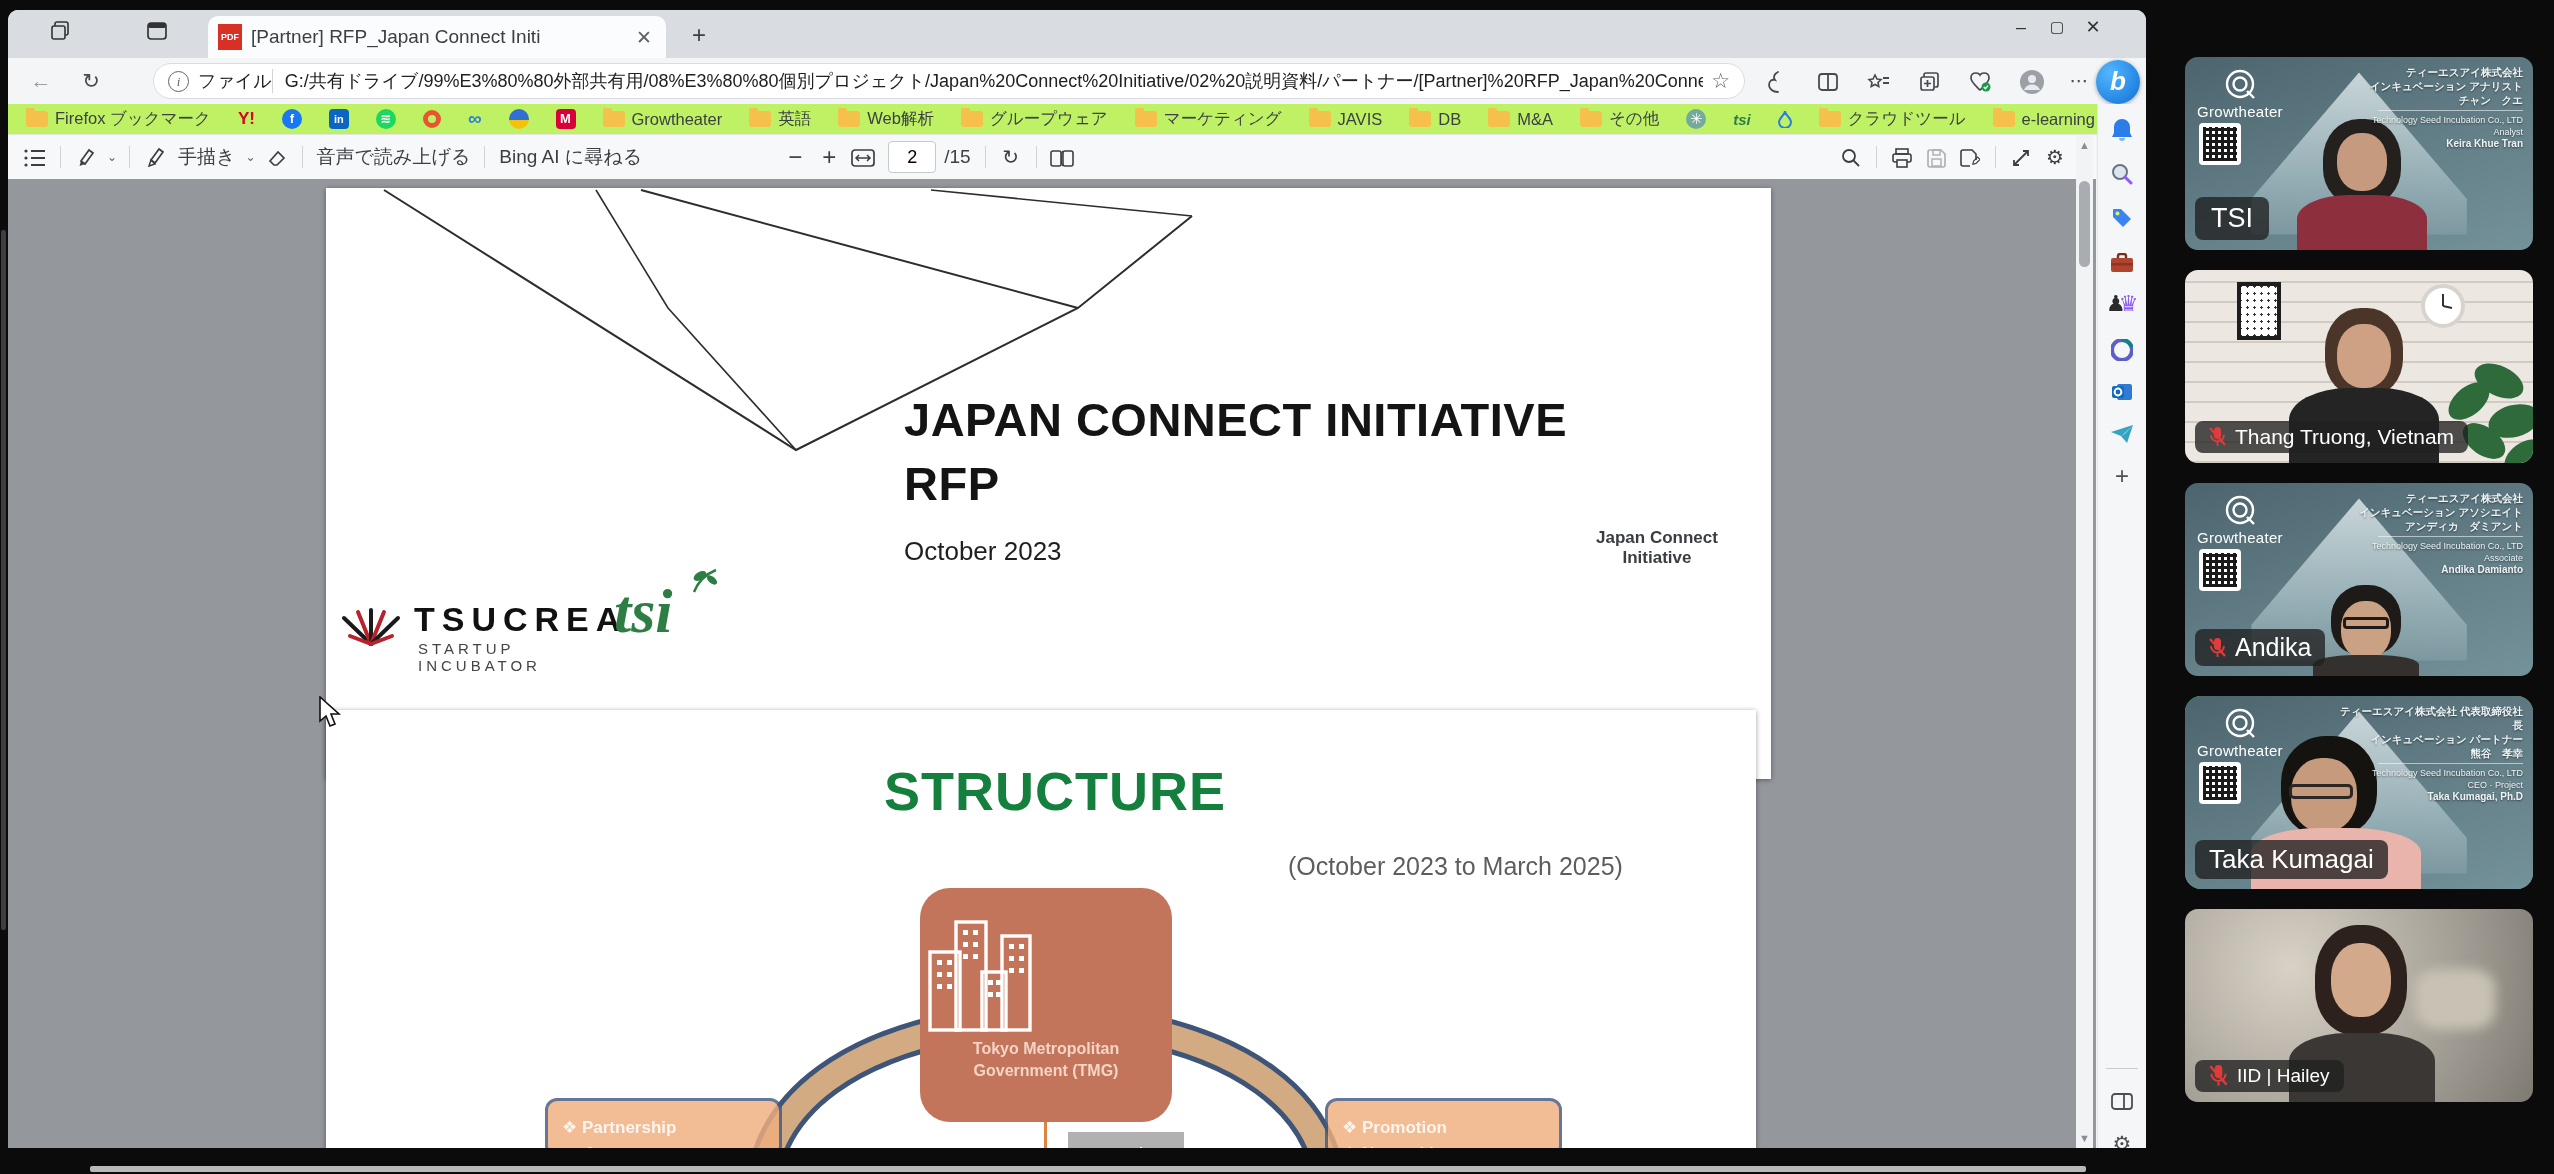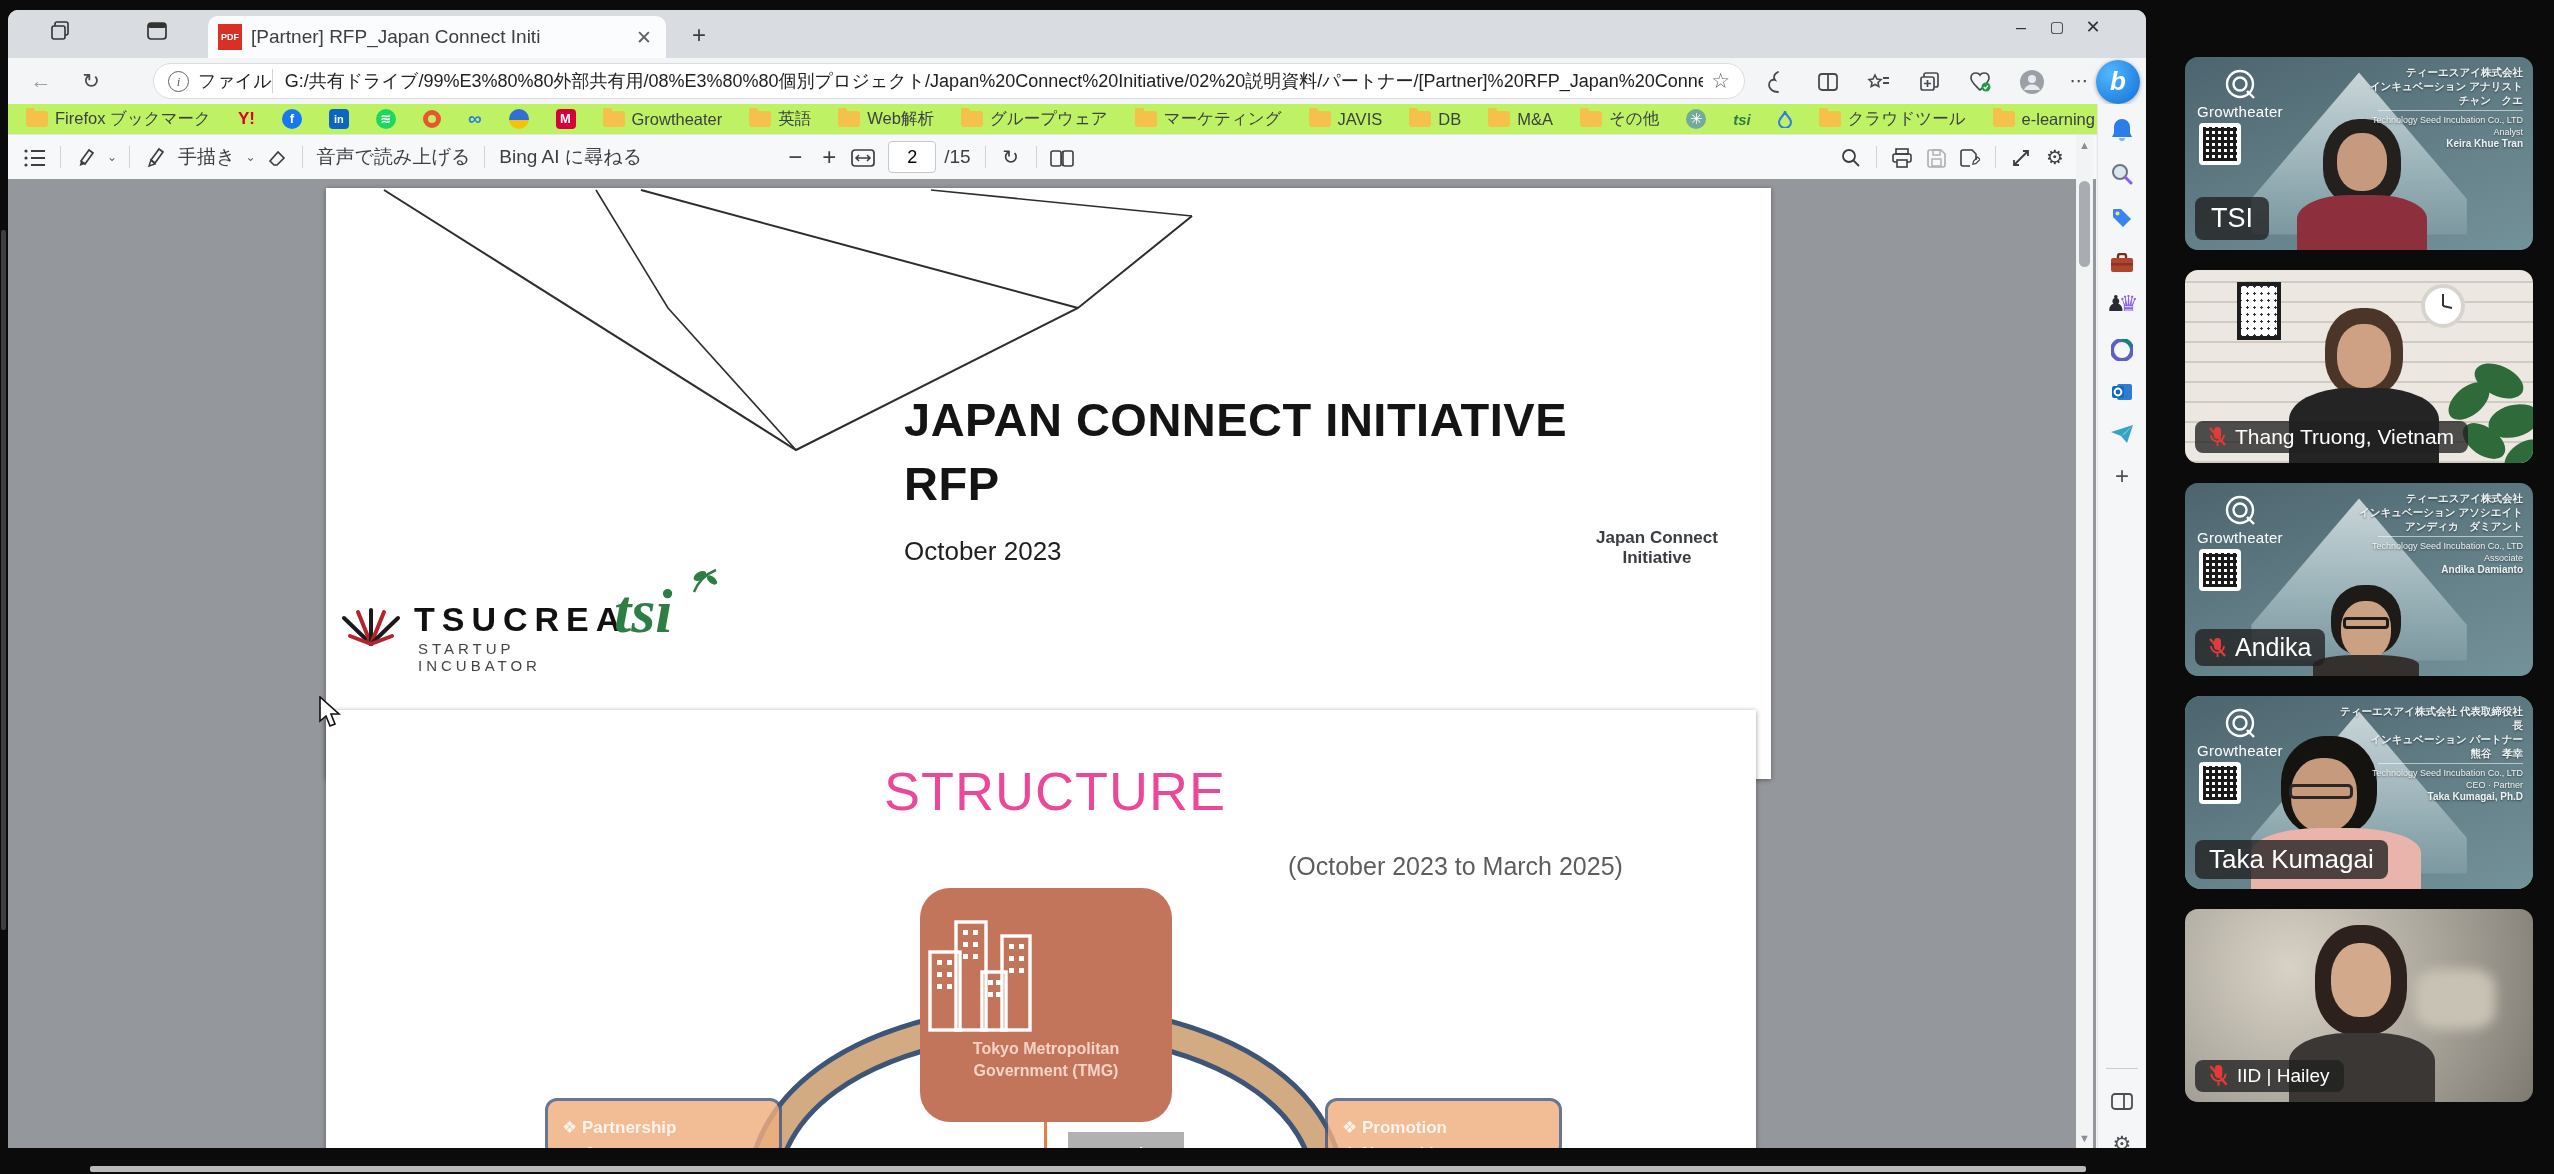--- a/index.html
+++ b/index.html
@@ -396,21 +396,21 @@
             <ellipse cx="24" cy="12" rx="6" ry="3.4" fill="#2e7d44" transform="rotate(40 24 12)"></ellipse>
           </svg>
         </div>
 
         <div class="abs" style="left:1238px;top:338px;width:186px;text-align:center">
           <div style="font-size:17px;font-weight:bold;color:#3a3d42;margin-top:2px">Japan Connect Initiative</div>
         </div>
       </div>
 
       <div class="page" style="top:531px;height:448px;">
-        <div class="abs" style="left:558px;top:50px;font-size:54px;font-weight:normal;color:#ec4899;letter-spacing:1px">STRUCTURE</div>
+        <div class="abs" style="left:558px;top:50px;font-size:54px;font-weight:bold;color:#15803d;letter-spacing:1px">STRUCTURE</div>
         <div class="abs blurry" style="left:962px;top:138px;font-size:25px;color:#3a3a3a;line-height:36px">
           <div>(October 2023 to March 2025)</div>
         </div>
 
         <svg class="abs" style="left:330px;top:300px" width="780" height="150" viewBox="0 0 780 150">
           <path d="M300,18 C190,40 130,90 112,148" fill="none" stroke="#3f5577" stroke-width="34"></path>
           <path d="M300,18 C190,40 130,90 112,148" fill="none" stroke="#d3ab82" stroke-width="24"></path>
           <path d="M480,18 C590,40 650,90 668,148" fill="none" stroke="#3f5577" stroke-width="34"></path>
           <path d="M480,18 C590,40 650,90 668,148" fill="none" stroke="#d3ab82" stroke-width="24"></path>
         </svg>
@@ -657,21 +657,21 @@
       </div>
       <div class="qr">
           <div></div>
         </div>
       <div class="cred">
         <div class="jp">ティーエスアイ株式会社 代表取締役社長</div>
         <div class="jp">インキュベーション パートナー</div>
         <div class="jp">熊谷　孝幸</div>
         <div class="dv"></div>
         <div class="en">Technology Seed Incubation Co., LTD</div>
-        <div class="en">CEO · Partner</div>
+        <div class="en">CEO · Project</div>
         <div class="en" style="font-weight:bold;font-size:10px">Taka Kumagai, Ph.D</div>
       </div>
       <div class="pill" style="font-size:26px">
           <span>Taka Kumagai</span>
         </div>
     </div>
 
     <div class="tile" style="top:909px">
       <div class="abs" style="inset:0;background:radial-gradient(circle at 30% 30%,#d8d2c6,#a9a49a 55%,#7e7a72)"></div>
       <div class="abs" style="left:230px;top:60px;width:80px;height:60px;background:#c8c2b4;border-radius:30%;filter:blur(6px)"></div>

